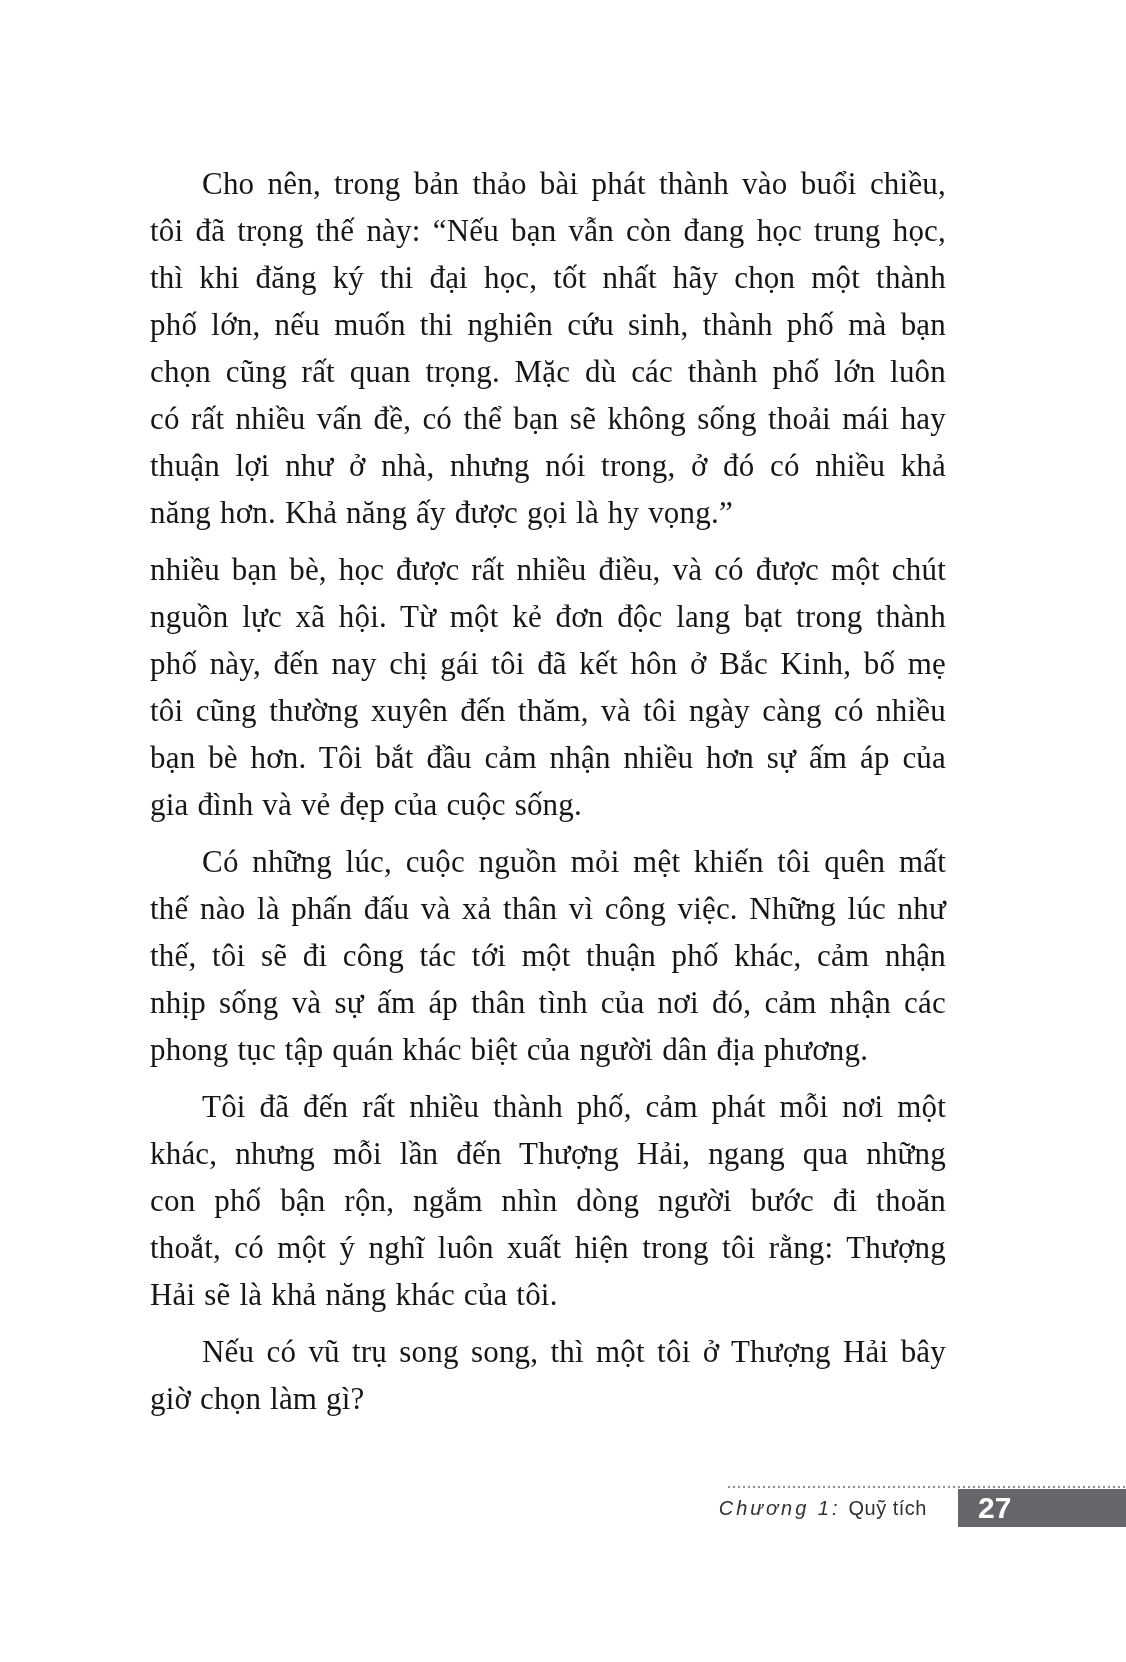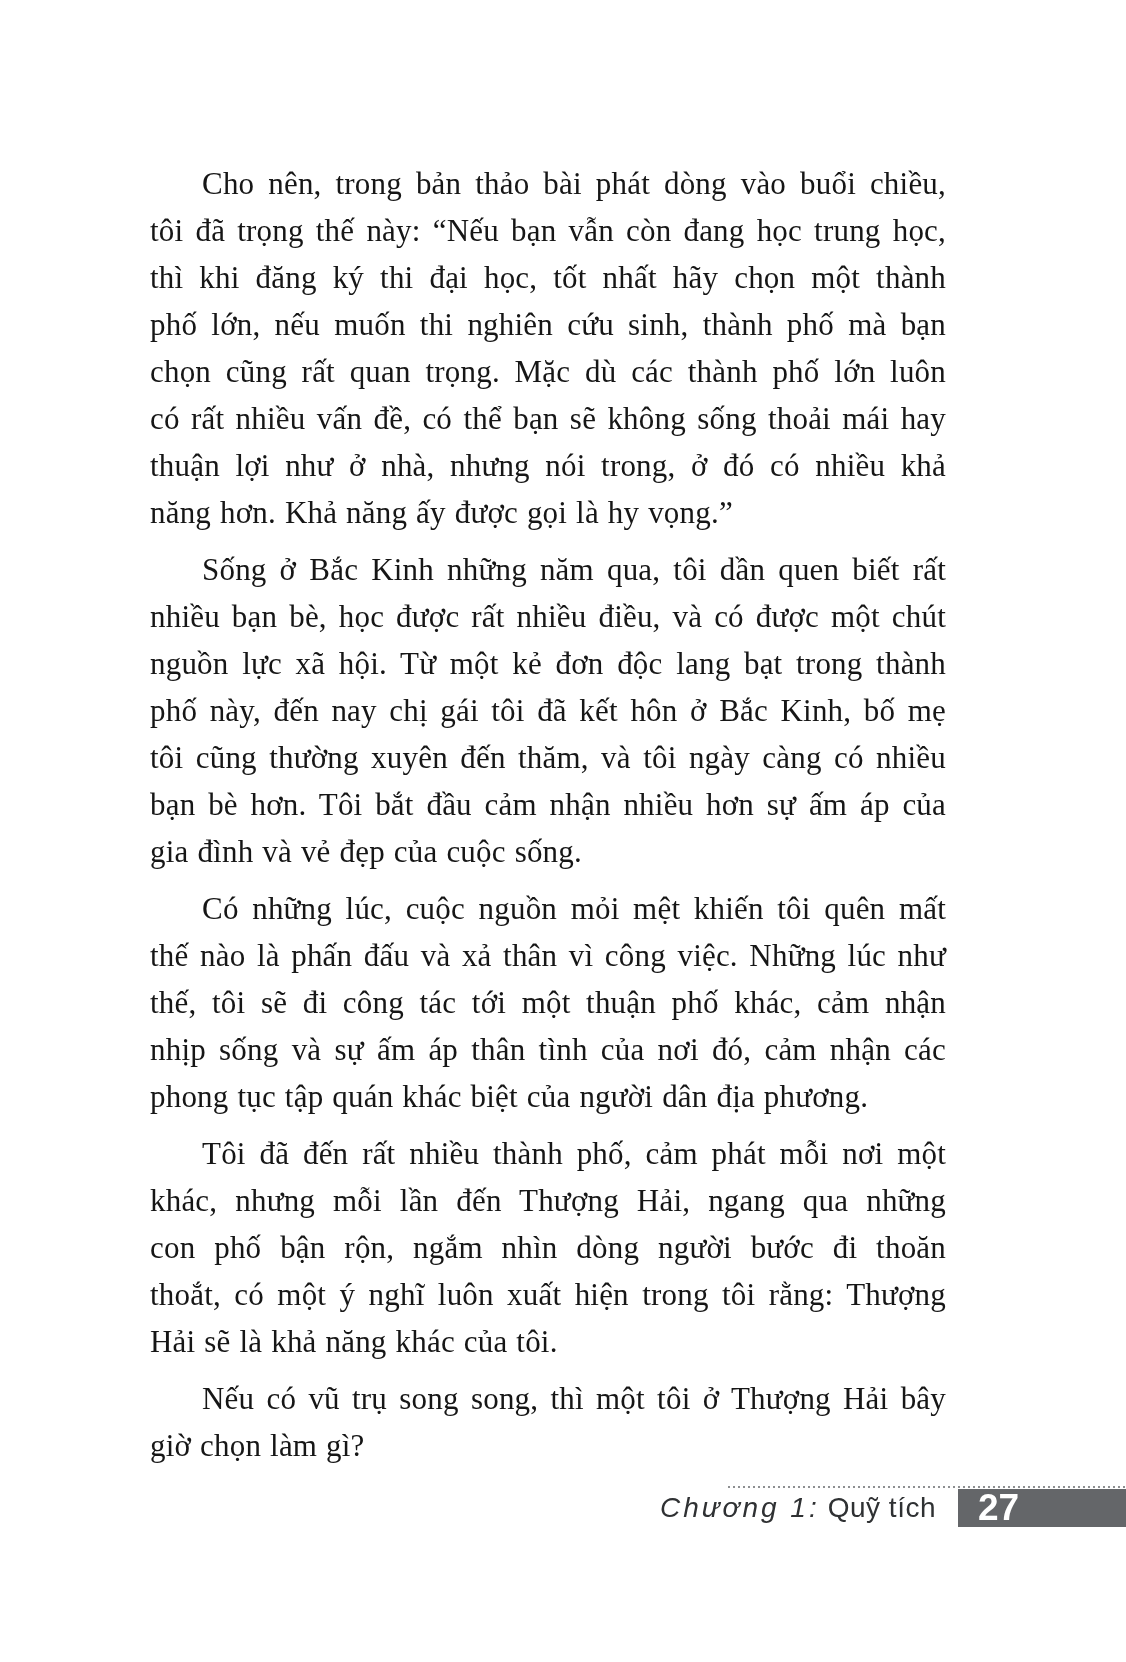--- a/index.html
+++ b/index.html
@@ -47,66 +47,65 @@
   }
   .footer-row {
     position: absolute;
     left: 0; right: 0; top: 3px;
     display: flex;
     justify-content: flex-end;
     align-items: center;
   }
   .chapter {
     font-family: "Liberation Sans", "DejaVu Sans", sans-serif;
-    font-size: 28px;
+    font-size: 20px;
     color: #2f3133;
-    margin-right: 22px;
+    margin-right: 31px;
     line-height: 38px;
     white-space: nowrap;
   }
   .chapter-label {
     font-style: italic;
     letter-spacing: 3px;
     margin-right: 8px;
   }
   .chapter-title {
     letter-spacing: 0.5px;
   }
   .page-box {
     width: 168px;
     height: 38px;
     display: flex;
     align-items: center;
     padding-left: 20px;
     box-sizing: border-box;
     font-family: "Liberation Sans", "DejaVu Sans", sans-serif;
     font-weight: bold;
-    font-size: 37px;
+    font-size: 30px;
     color: #ffffff;
   }
 </style>
 </head>
 <body>
 
 <div class="page">
 
   <div class="text-block">
 
   <div class="para">
-        <div class="line first">Cho nên, trong bản thảo bài phát dòng vào buổi chiều,</div>
+        <div class="line first">Cho nên, trong bản thảo bài phát thành vào buổi chiều,</div>
         <div class="line">tôi đã trọng thế này: “Nếu bạn vẫn còn đang học trung học,</div>
         <div class="line">thì khi đăng ký thi đại học, tốt nhất hãy chọn một thành</div>
         <div class="line">phố lớn, nếu muốn thi nghiên cứu sinh, thành phố mà bạn</div>
         <div class="line">chọn cũng rất quan trọng. Mặc dù các thành phố lớn luôn</div>
         <div class="line">có rất nhiều vấn đề, có thể bạn sẽ không sống thoải mái hay</div>
         <div class="line">thuận lợi như ở nhà, nhưng nói trong, ở đó có nhiều khả</div>
         <div class="line last">năng hơn. Khả năng ấy được gọi là hy vọng.”</div>
       </div>
       <div class="para">
-        <div class="line first">Sống ở Bắc Kinh những năm qua, tôi dần quen biết rất</div>
         <div class="line">nhiều bạn bè, học được rất nhiều điều, và có được một chút</div>
         <div class="line">nguồn lực xã hội. Từ một kẻ đơn độc lang bạt trong thành</div>
         <div class="line">phố này, đến nay chị gái tôi đã kết hôn ở Bắc Kinh, bố mẹ</div>
         <div class="line">tôi cũng thường xuyên đến thăm, và tôi ngày càng có nhiều</div>
         <div class="line">bạn bè hơn. Tôi bắt đầu cảm nhận nhiều hơn sự ấm áp của</div>
         <div class="line last">gia đình và vẻ đẹp của cuộc sống.</div>
       </div>
       <div class="para">
         <div class="line first">Có những lúc, cuộc nguồn mỏi mệt khiến tôi quên mất</div>
         <div class="line">thế nào là phấn đấu và xả thân vì công việc. Những lúc như</div>

